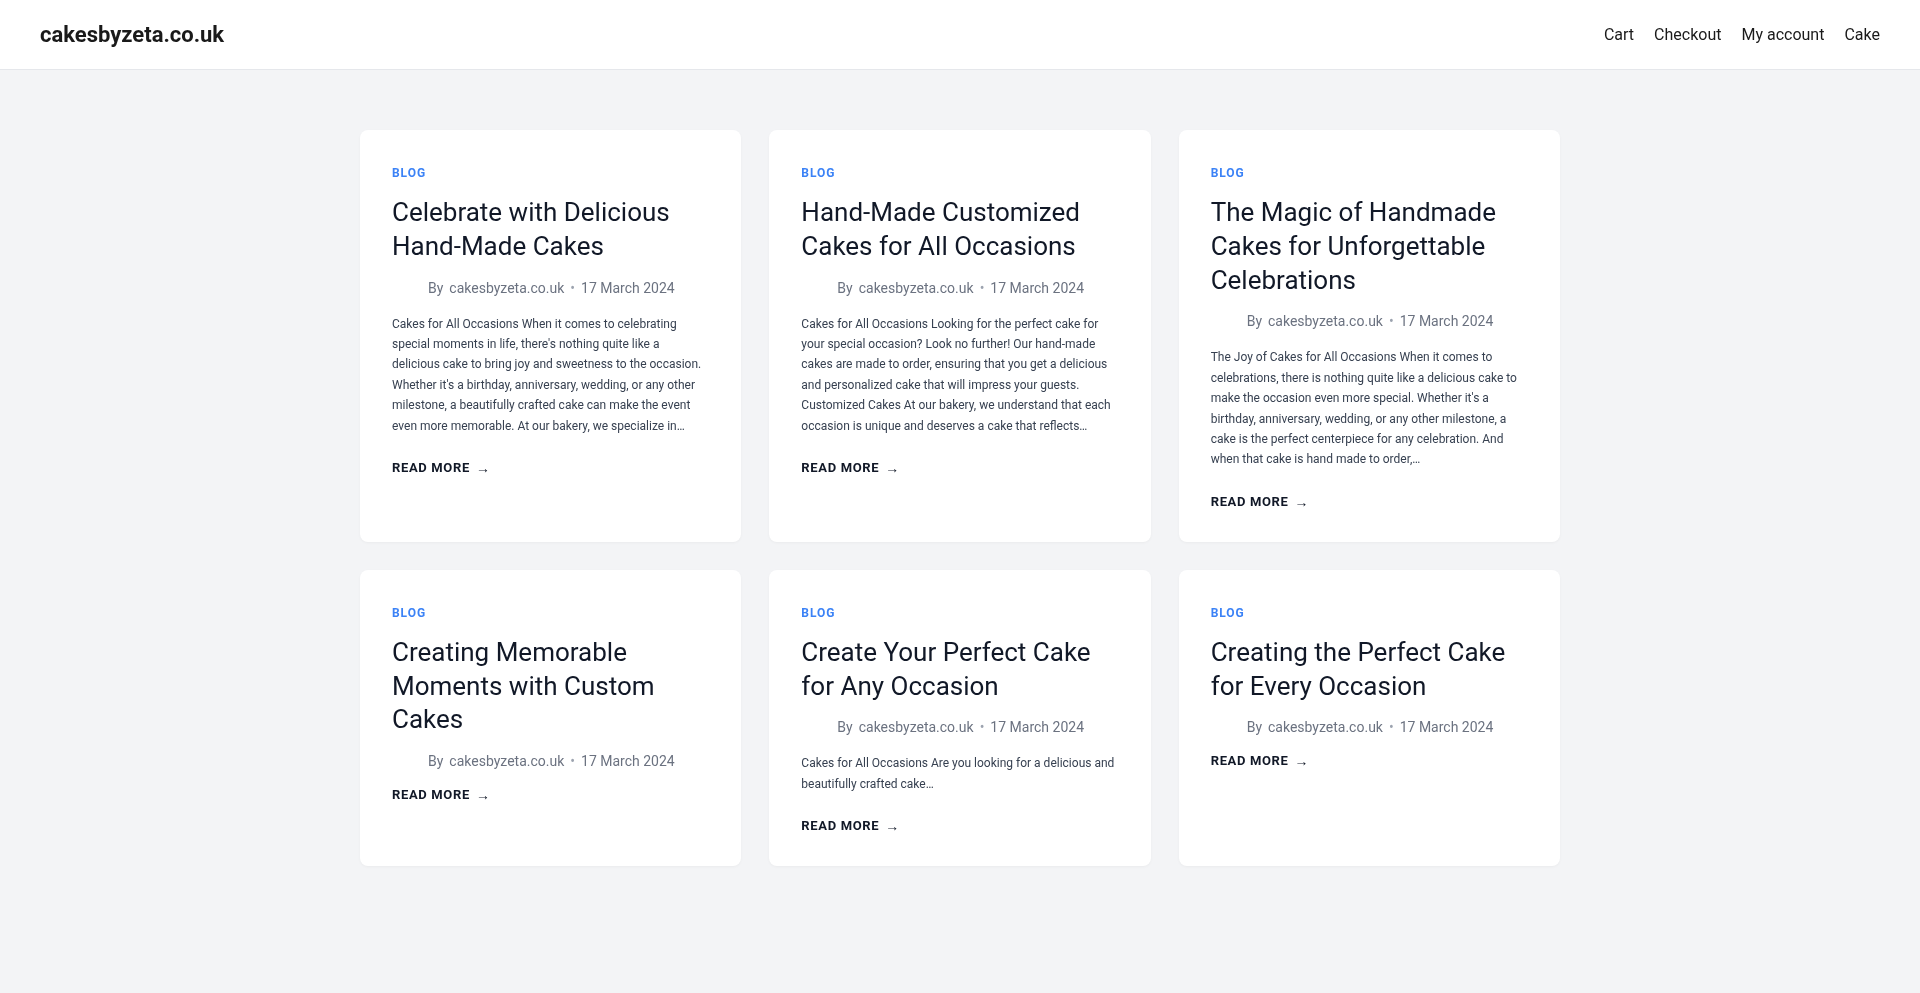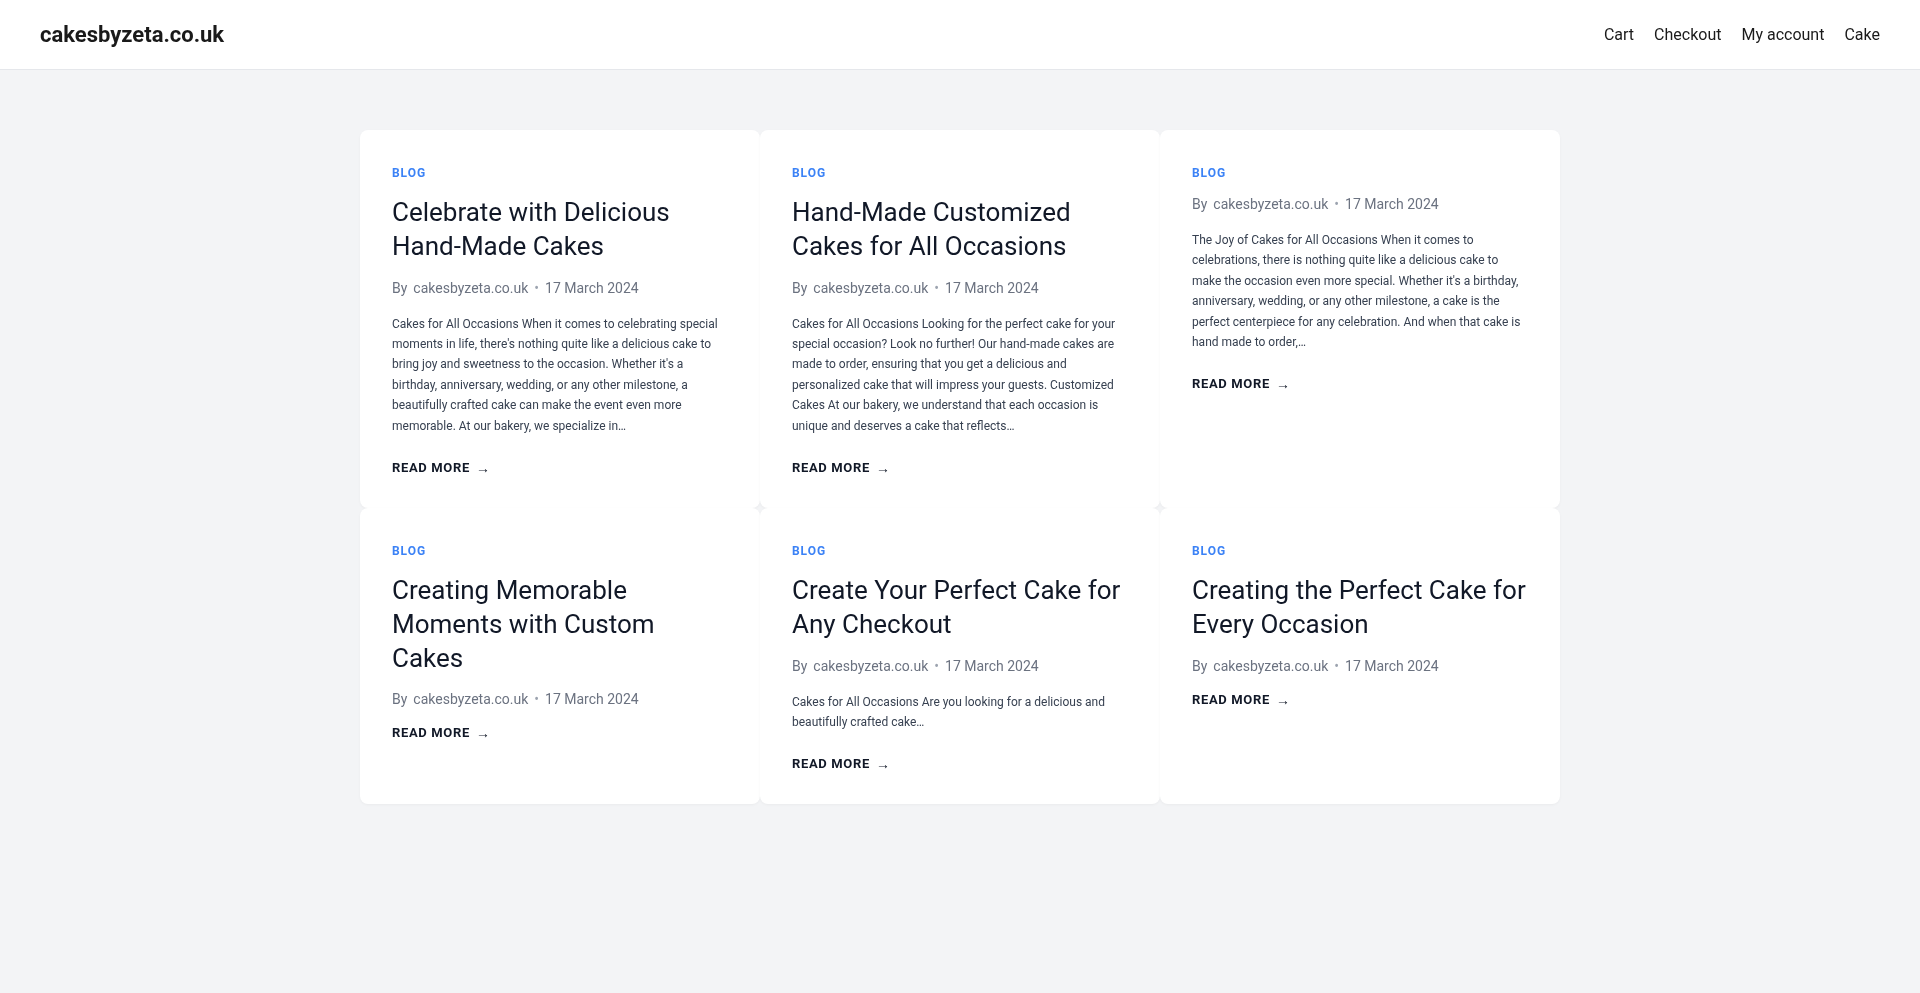--- a/index.html
+++ b/index.html
@@ -47,20 +47,21 @@
 
     .main-content {
       max-width: 1280px;
       margin: 0 auto;
       padding: 60px 40px;
     }
 
     .blog-grid {
       display: grid;
       grid-template-columns: repeat(3, 1fr);
+      gap: 28px;
     }
 
     .blog-card {
       background: #ffffff;
       border-radius: 8px;
       padding: 36px 32px 32px 32px;
       box-shadow: 0 1px 3px rgba(0,0,0,0.04);
     }
 
     .blog-category {
@@ -79,20 +80,21 @@
       color: #111827;
       margin-bottom: 16px;
     }
 
     .blog-meta {
       font-size: 14px;
       color: #6b7280;
       margin-bottom: 18px;
       display: flex;
       gap: 6px;
+      margin-left: 36px;
     }
 
     .blog-meta .separator {
       font-size: 14px;
       color: #9ca3af;
     }
 
     .blog-excerpt {
       font-size: 12px;
       line-height: 1.7;
@@ -161,20 +163,21 @@
       </div>
       <p class="blog-excerpt">Cakes for All Occasions Looking for the perfect cake for your special occasion? Look no further! Our hand-made cakes are made to order, ensuring that you get a delicious and personalized cake that will impress your guests. Customized Cakes At our bakery, we understand that each occasion is unique and deserves a cake that reflects…</p>
       <a class="read-more">
         <span>READ MORE</span>
         <span class="read-more-arrow">→</span>
       </a>
     </article>
 
     <article class="blog-card">
       <div class="blog-category">BLOG</div>
+      <h2 class="blog-title">The Magic of Handmade Cakes for Unforgettable Celebrations</h2>
       <div class="blog-meta">
         <span>By</span>
         <span>cakesbyzeta.co.uk</span>
         <span class="separator">•</span>
         <span>17 March 2024</span>
       </div>
       <p class="blog-excerpt">The Joy of Cakes for All Occasions When it comes to celebrations, there is nothing quite like a delicious cake to make the occasion even more special. Whether it's a birthday, anniversary, wedding, or any other milestone, a cake is the perfect centerpiece for any celebration. And when that cake is hand made to order,…</p>
       <a class="read-more">
         <span>READ MORE</span>
         <span class="read-more-arrow">→</span>
@@ -191,21 +194,21 @@
         <span>17 March 2024</span>
       </div>
       <a class="read-more">
         <span>READ MORE</span>
         <span class="read-more-arrow">→</span>
       </a>
     </article>
 
     <article class="blog-card">
       <div class="blog-category">BLOG</div>
-      <h2 class="blog-title">Create Your Perfect Cake for Any Checkout</h2>
+      <h2 class="blog-title">Create Your Perfect Cake for Any Occasion</h2>
       <div class="blog-meta">
         <span>By</span>
         <span>cakesbyzeta.co.uk</span>
         <span class="separator">•</span>
         <span>17 March 2024</span>
       </div>
       <p class="blog-excerpt">Cakes for All Occasions Are you looking for a delicious and beautifully crafted cake…</p>
       <a class="read-more">
         <span>READ MORE</span>
         <span class="read-more-arrow">→</span>

